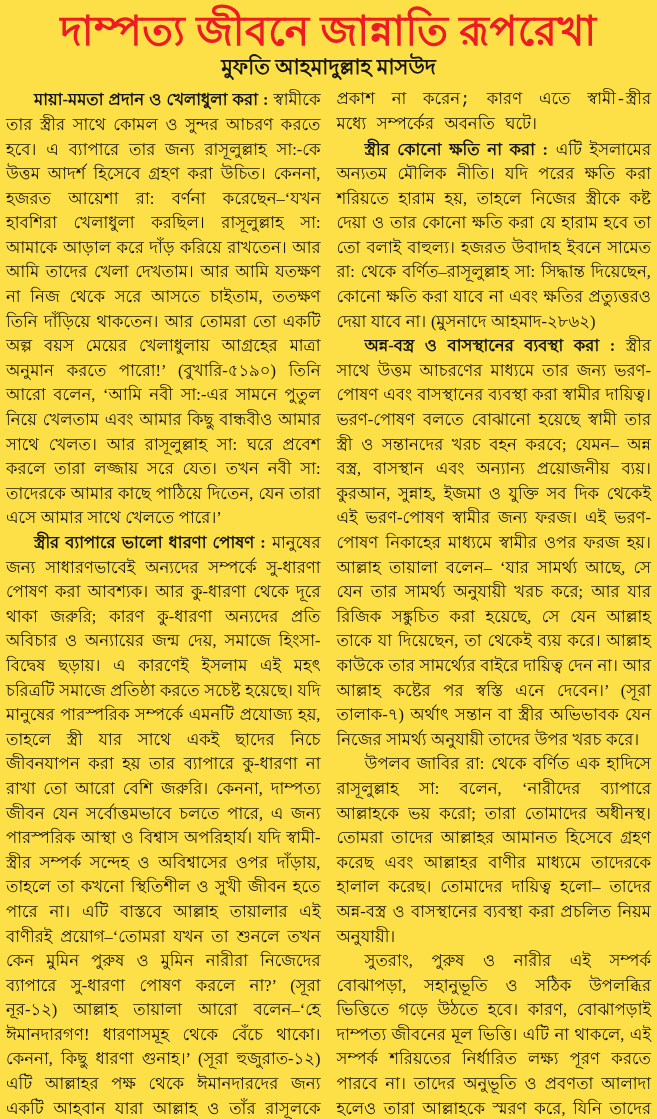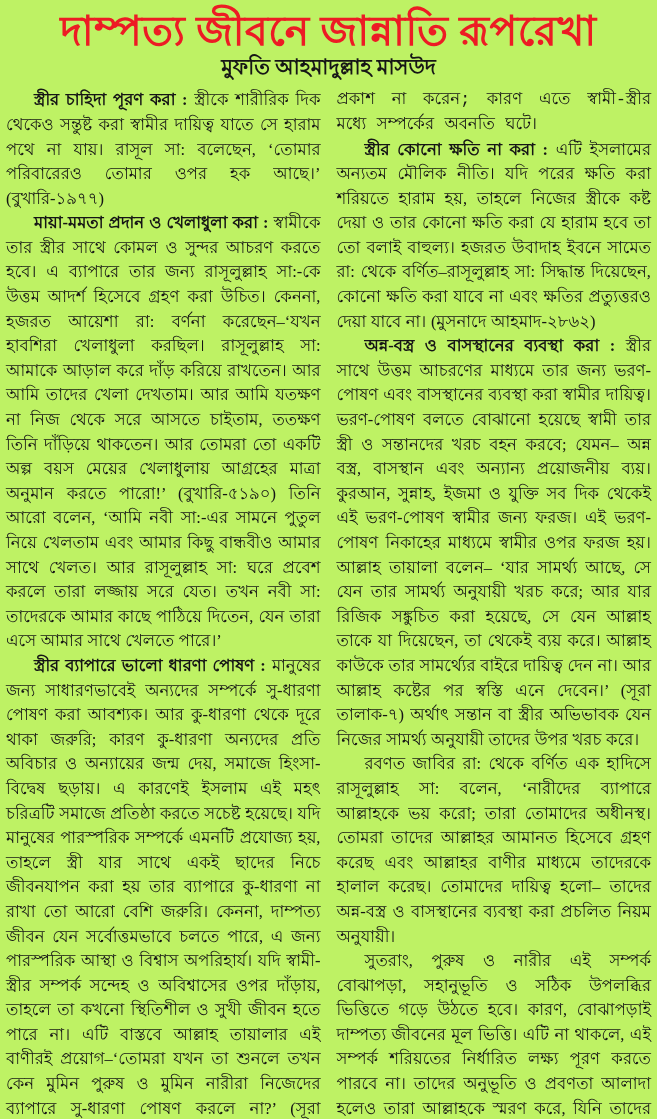--- a/index.html
+++ b/index.html
@@ -5,21 +5,21 @@
   html, body {
     margin: 0;
     padding: 0;
     background: #ffffff;
   }
   .page {
     position: relative;
     width: 657px;
     height: 1119px;
     margin: 0 auto;
-    background: #bef264;
+    background: #fde047;
     color: #151515;
     font-family: "Liberation Serif", "DejaVu Serif", serif;
     box-sizing: border-box;
     padding: 4px 6px 6px 6px;
     overflow: hidden;
   }
   .masthead {
     text-align: center;
   }
   .headline {
@@ -74,36 +74,35 @@
 
   <header class="masthead">
     <h1 class="headline">দাম্পত্য জীবনে জান্নাতি রূপরেখা</h1>
     <h2 class="author">মুফতি আহমাদুল্লাহ মাসউদ</h2>
   </header>
 
   <main class="columns">
 
     <div class="col">
 
-      <p class="para"><b class="lead">স্ত্রীর চাহিদা পূরণ করা : </b><span>স্ত্রীকে শারীরিক দিক থেকেও সন্তুষ্ট করা স্বামীর দায়িত্ব যাতে সে হারাম পথে না যায়। রাসূল সা: বলেছেন, ‘তোমার পরিবারেরও তোমার ওপর হক আছে।’ (বুখারি-১৯৭৭)</span></p>
 
       <p class="para"><b class="lead">মায়া-মমতা প্রদান ও খেলাধুলা করা : </b><span>স্বামীকে তার স্ত্রীর সাথে কোমল ও সুন্দর আচরণ করতে হবে। এ ব্যাপারে তার জন্য রাসূলুল্লাহ সা:-কে উত্তম আদর্শ হিসেবে গ্রহণ করা উচিত। কেননা, হজরত আয়েশা রা: বর্ণনা করেছেন–‘যখন হাবশিরা খেলাধুলা করছিল। রাসূলুল্লাহ সা: আমাকে আড়াল করে দাঁড় করিয়ে রাখতেন। আর আমি তাদের খেলা দেখতাম। আর আমি যতক্ষণ না নিজ থেকে সরে আসতে চাইতাম, ততক্ষণ তিনি দাঁড়িয়ে থাকতেন। আর তোমরা তো একটি অল্প বয়স মেয়ের খেলাধুলায় আগ্রহের মাত্রা অনুমান করতে পারো!’ (বুখারি-৫১৯০) তিনি আরো বলেন, ‘আমি নবী সা:-এর সামনে পুতুল নিয়ে খেলতাম এবং আমার কিছু বান্ধবীও আমার সাথে খেলত। আর রাসূলুল্লাহ সা: ঘরে প্রবেশ করলে তারা লজ্জায় সরে যেত। তখন নবী সা: তাদেরকে আমার কাছে পাঠিয়ে দিতেন, যেন তারা এসে আমার সাথে খেলতে পারে।’</span></p>
 
       <p class="para"><b class="lead">স্ত্রীর ব্যাপারে ভালো ধারণা পোষণ : </b><span>মানুষের জন্য সাধারণভাবেই অন্যদের সম্পর্কে সু-ধারণা পোষণ করা আবশ্যক। আর কু-ধারণা থেকে দূরে থাকা জরুরি; কারণ কু-ধারণা অন্যদের প্রতি অবিচার ও অন্যায়ের জন্ম দেয়, সমাজে হিংসা-বিদ্বেষ ছড়ায়। এ কারণেই ইসলাম এই মহৎ চরিত্রটি সমাজে প্রতিষ্ঠা করতে সচেষ্ট হয়েছে। যদি মানুষের পারস্পরিক সম্পর্কে এমনটি প্রযোজ্য হয়, তাহলে স্ত্রী যার সাথে একই ছাদের নিচে জীবনযাপন করা হয় তার ব্যাপারে কু-ধারণা না রাখা তো আরো বেশি জরুরি। কেননা, দাম্পত্য জীবন যেন সর্বোত্তমভাবে চলতে পারে, এ জন্য পারস্পরিক আস্থা ও বিশ্বাস অপরিহার্য। যদি স্বামী-স্ত্রীর সম্পর্ক সন্দেহ ও অবিশ্বাসের ওপর দাঁড়ায়, তাহলে তা কখনো স্থিতিশীল ও সুখী জীবন হতে পারে না। এটি বাস্তবে আল্লাহ তায়ালার এই বাণীরই প্রয়োগ–‘তোমরা যখন তা শুনলে তখন কেন মুমিন পুরুষ ও মুমিন নারীরা নিজেদের ব্যাপারে সু-ধারণা পোষণ করলে না?’ (সূরা নূর-১২) আল্লাহ তায়ালা আরো বলেন–‘হে ঈমানদারগণ! ধারণাসমূহ থেকে বেঁচে থাকো। কেননা, কিছু ধারণা গুনাহ।’ (সূরা হুজুরাত-১২) এটি আল্লাহর পক্ষ থেকে ঈমানদারদের জন্য একটি আহবান যারা আল্লাহ ও তাঁর রাসূলকে বিশ্বাস করেছে যেন তারা কু-ধারণা থেকে বিরত থাকে। একই সাথে স্বামীর উচিত স্ত্রীর ব্যাপারে সু-ধারণা রাখা। তবে তার ব্যাপারে সতর্কও থাকা, দূরদর্শী হওয়া এবং এমন সব কারণ থেকে বেঁচে চলা যা ফিতনা সৃষ্টি করে বা তাকে শরিয়াহবিরোধী কাজের দিকে ঠেলে দেয়।</span></p>
 
     </div>
 
     <div class="col">
       <p class="para noindent"><span>প্রকাশ না করেন; কারণ এতে স্বামী-স্ত্রীর মধ্যে সম্পর্কের অবনতি ঘটে।</span></p>
 
       <p class="para"><b class="lead">স্ত্রীর কোনো ক্ষতি না করা : </b><span>এটি ইসলামের অন্যতম মৌলিক নীতি। যদি পরের ক্ষতি করা শরিয়তে হারাম হয়, তাহলে নিজের স্ত্রীকে কষ্ট দেয়া ও তার কোনো ক্ষতি করা যে হারাম হবে তা তো বলাই বাহুল্য। হজরত উবাদাহ ইবনে সামেত রা: থেকে বর্ণিত–রাসূলুল্লাহ সা: সিদ্ধান্ত দিয়েছেন, কোনো ক্ষতি করা যাবে না এবং ক্ষতির প্রত্যুত্তরও দেয়া যাবে না। (মুসনাদে আহমাদ-২৮৬২)</span></p>
 
       <p class="para"><b class="lead">অন্ন-বস্ত্র ও বাসস্থানের ব্যবস্থা করা : </b><span>স্ত্রীর সাথে উত্তম আচরণের মাধ্যমে তার জন্য ভরণ-পোষণ এবং বাসস্থানের ব্যবস্থা করা স্বামীর দায়িত্ব। ভরণ-পোষণ বলতে বোঝানো হয়েছে স্বামী তার স্ত্রী ও সন্তানদের খরচ বহন করবে; যেমন– অন্ন বস্ত্র, বাসস্থান এবং অন্যান্য প্রয়োজনীয় ব্যয়। কুরআন, সুন্নাহ, ইজমা ও যুক্তি সব দিক থেকেই এই ভরণ-পোষণ স্বামীর জন্য ফরজ। এই ভরণ-পোষণ নিকাহের মাধ্যমে স্বামীর ওপর ফরজ হয়। আল্লাহ তায়ালা বলেন– ‘যার সামর্থ্য আছে, সে যেন তার সামর্থ্য অনুযায়ী খরচ করে; আর যার রিজিক সঙ্কুচিত করা হয়েছে, সে যেন আল্লাহ তাকে যা দিয়েছেন, তা থেকেই ব্যয় করে। আল্লাহ কাউকে তার সামর্থ্যের বাইরে দায়িত্ব দেন না। আর আল্লাহ কষ্টের পর স্বস্তি এনে দেবেন।’ (সূরা তালাক-৭) অর্থাৎ সন্তান বা স্ত্রীর অভিভাবক যেন নিজের সামর্থ্য অনুযায়ী তাদের উপর খরচ করে।</span></p>
 
-      <p class="para"><span>রবণত জাবির রা: থেকে বর্ণিত এক হাদিসে রাসূলুল্লাহ সা: বলেন, ‘নারীদের ব্যাপারে আল্লাহকে ভয় করো; তারা তোমাদের অধীনস্থ। তোমরা তাদের আল্লাহর আমানত হিসেবে গ্রহণ করেছ এবং আল্লাহর বাণীর মাধ্যমে তাদেরকে হালাল করেছ। তোমাদের দায়িত্ব হলো– তাদের অন্ন-বস্ত্র ও বাসস্থানের ব্যবস্থা করা প্রচলিত নিয়ম অনুযায়ী।</span></p>
+      <p class="para"><span>উপলব জাবির রা: থেকে বর্ণিত এক হাদিসে রাসূলুল্লাহ সা: বলেন, ‘নারীদের ব্যাপারে আল্লাহকে ভয় করো; তারা তোমাদের অধীনস্থ। তোমরা তাদের আল্লাহর আমানত হিসেবে গ্রহণ করেছ এবং আল্লাহর বাণীর মাধ্যমে তাদেরকে হালাল করেছ। তোমাদের দায়িত্ব হলো– তাদের অন্ন-বস্ত্র ও বাসস্থানের ব্যবস্থা করা প্রচলিত নিয়ম অনুযায়ী।</span></p>
 
       <p class="para"><span>সুতরাং, পুরুষ ও নারীর এই সম্পর্ক বোঝাপড়া, সহানুভূতি ও সঠিক উপলব্ধির ভিত্তিতে গড়ে উঠতে হবে। কারণ, বোঝাপড়াই দাম্পত্য জীবনের মূল ভিত্তি। এটি না থাকলে, এই সম্পর্ক শরিয়তের নির্ধারিত লক্ষ্য পূরণ করতে পারবে না। তাদের অনুভূতি ও প্রবণতা আলাদা হলেও তারা আল্লাহকে স্মরণ করে, যিনি তাদের জন্য তাদের মধ্য থেকে সঙ্গিনী সৃষ্টি করেছেন এবং তাদের অন্তরে এই ভালোবাসা ও অনুভূতি স্থাপন করেছেন, যাতে তারা একে অপরের কাছে প্রশান্তি ও নিরাপত্তা পায়। শরীর ও মনে শান্তি লাভ করে। জীবনযাত্রায় স্থিতি পায় এবং অন্তরে উষ্ণতা ও আনন্দ আসে।</span></p>
 
     </div>
 
   </main>
 
 </div>
 
 </body></html>

